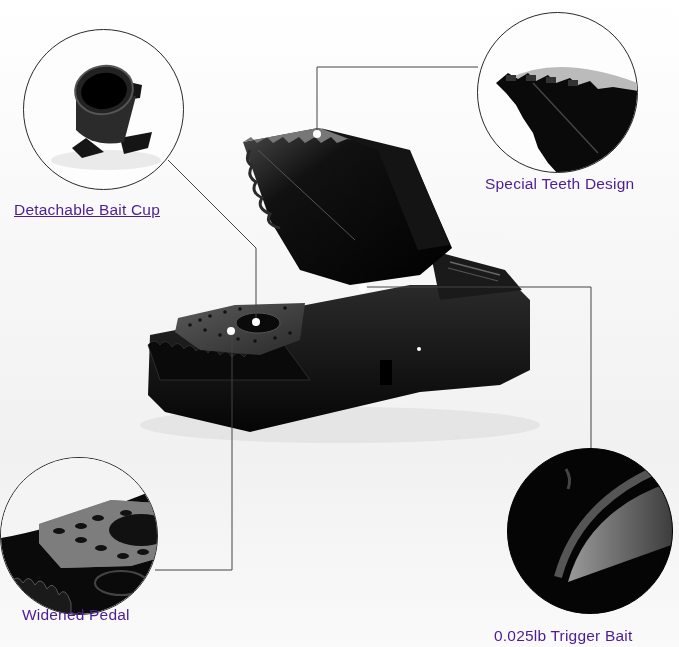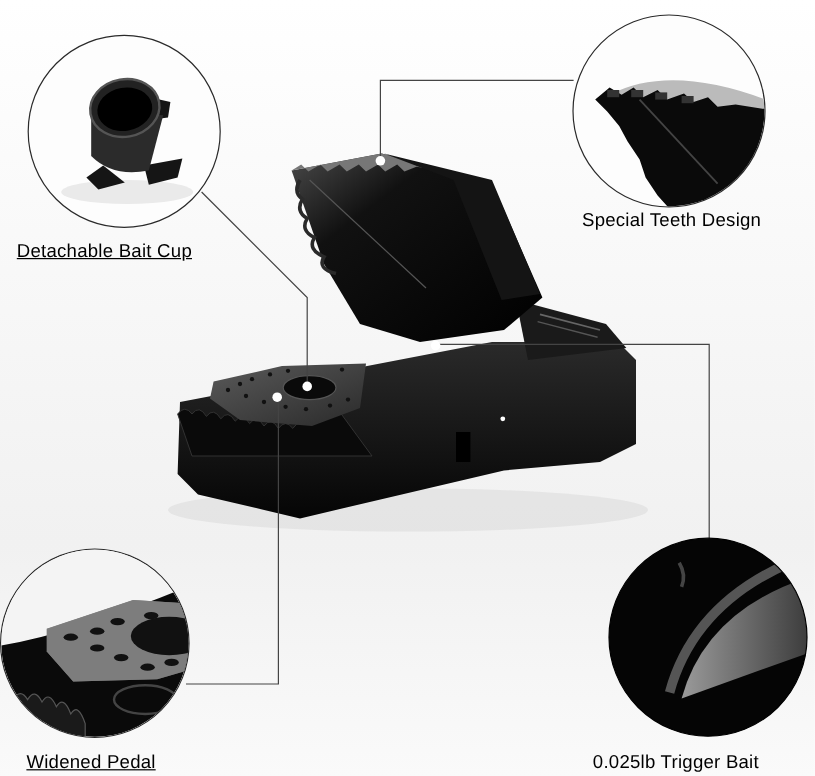--- a/index.html
+++ b/index.html
@@ -7,21 +7,21 @@
     width: 679px; height: 647px; position: relative; overflow: hidden;
     background: linear-gradient(180deg, #ffffff 0%, #f6f6f6 45%, #f1f1f1 70%, #fafafa 100%);
     font-family: "Liberation Sans", "DejaVu Sans", sans-serif;
   }
   .callout-circle {
     position: absolute; border-radius: 50%;
     border: 1px solid #2a2a2a; background: #fdfdfd; overflow: hidden;
     box-sizing: border-box;
   }
   .label {
-    position: absolute; font-size: 15.5px; color: #000000; letter-spacing: 0.2px;
+    position: absolute; font-size: 15.5px; color: #4c1d95; letter-spacing: 0.2px;
     white-space: nowrap;
   }
   svg.overlay { position: absolute; left: 0; top: 0; }
 </style>
 </head>
 <body>
 
 <svg class="overlay" width="679" height="647" viewBox="0 0 679 647">
   <defs>
     <linearGradient id="baseGrad" x1="0" y1="0" x2="0" y2="1">
@@ -145,21 +145,21 @@
         <ellipse cx="100" cy="90" rx="6" ry="3"></ellipse>
       <ellipse cx="122" cy="98" rx="6" ry="3"></ellipse>
         <ellipse cx="142" cy="94" rx="6" ry="3"></ellipse>
     </g>
     <g fill="#1a1a1a" stroke="#555" stroke-width="1">
       <path d="M10 125 q6 -10 12 0 q6 -10 12 2 q6 -10 12 4 q6 -10 12 6 q6 -10 12 8 L70 158 L10 158 Z"></path>
     </g>
     <ellipse cx="120" cy="125" rx="26" ry="12" fill="none" stroke="#444" stroke-width="2"></ellipse>
   </svg>
 </div>
-<div class="label" style="left:22px; top:627px;text-decoration:underline;">Widened Pedal</div>
+<div class="label" style="left:22px; top:606px;">Widened Pedal</div>
 
 <div class="callout-circle" style="left:507px; top:448px; width:166px; height:166px; border-color:#000; background:#050505;">
   <svg width="166" height="166" viewBox="0 0 166 166">
     <defs>
       <linearGradient id="trigGrad" x1="0" y1="0" x2="1" y2="0">
         <stop offset="0" stop-color="#9a9a9a"></stop>
         <stop offset="1" stop-color="#3c3c3c"></stop>
       </linearGradient>
     </defs>
     <path d="M60 133 Q80 60 166 32 L166 95 Z" fill="url(#trigGrad)"></path>

